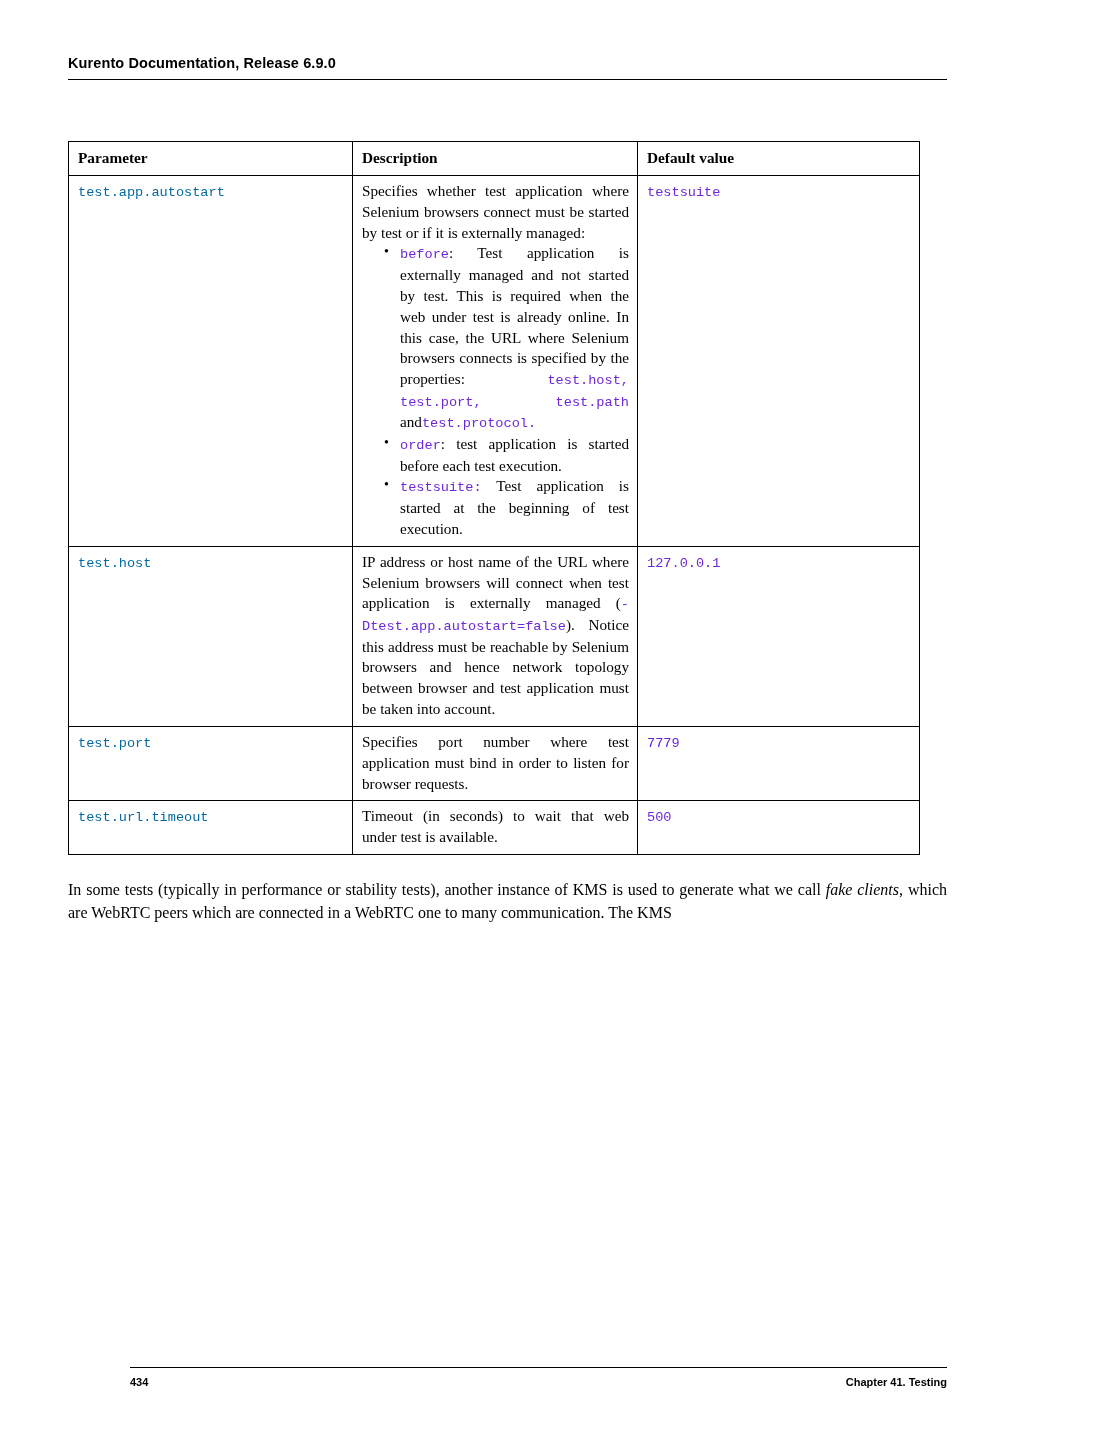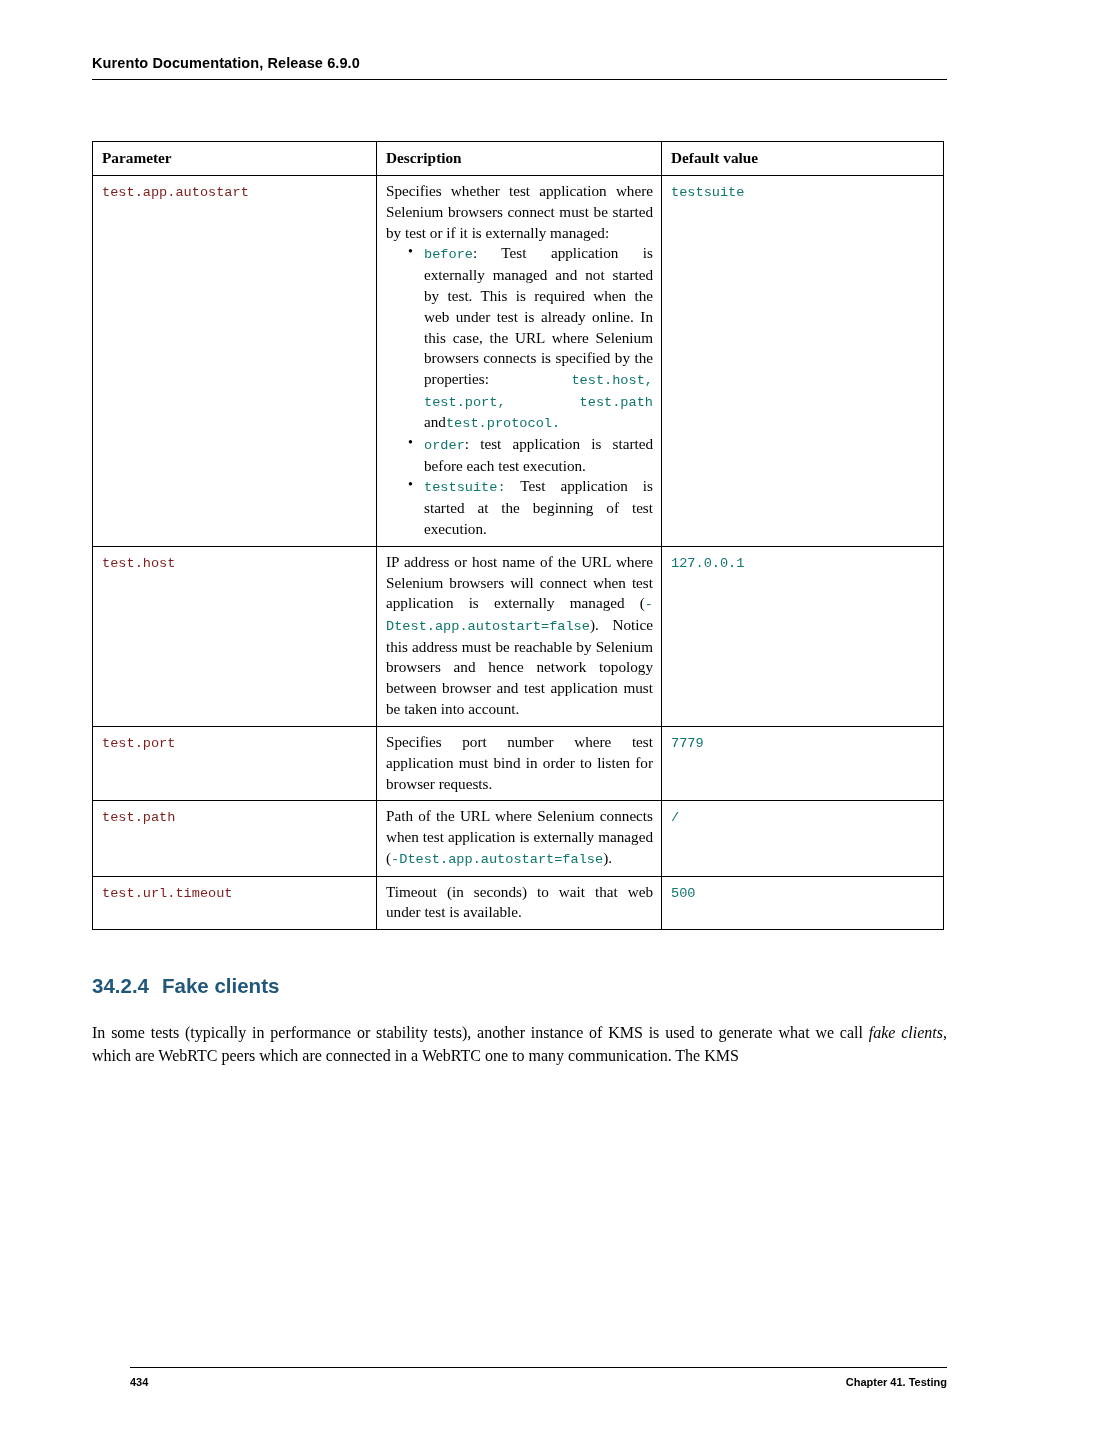--- a/index.html
+++ b/index.html
@@ -12,21 +12,21 @@
     height: 1440px;
     font-family: "Liberation Serif", serif;
     color: #000000;
     position: relative;
   }
   .page {
     position: relative;
     width: 1077px;
     height: 1440px;
     box-sizing: border-box;
-    padding: 55px 130px 40px 92px;
+    padding: 55px 130px 40px 68px;
   }
   
   .running-head {
     font-family: "Liberation Sans", sans-serif;
     font-weight: bold;
     font-size: 14.5px;
     letter-spacing: 0.1px;
     color: #000;
     padding-bottom: 8px;
   }
@@ -56,23 +56,23 @@
     padding-top: 6px;
     padding-bottom: 6px;
     margin-left: 35px;
   }
   col.c1 { width: 284px; }
   col.c2 { width: 285px; }
   col.c3 { width: 282px; }
   .mono {
     font-family: "Liberation Mono", monospace;
     font-size: 13.6px;
-    color: #0f766e;
-  }
-  td.param .mono { color: #7f1d1d; }
+    color: #6d28d9;
+  }
+  td.param .mono { color: #0369a1; }
   td.defval { color: #3a3a3a; }
   td.desc {
     text-align: justify;
     text-justify: inter-word;
     hyphens: auto;
   }
   td.desc p { margin: 0; }
   ul.bullets {
     margin: 0;
     padding-left: 36px;
@@ -194,50 +194,36 @@
           <span class="mono">test.port</span>
         </td>
         <td class="desc">
           <span>Specifies port number where test application must bind in order to listen for browser requests.</span>
         </td>
         <td class="defval">
           <span class="mono">7779</span>
         </td>
       </tr>
 
-      <tr>
-        <td class="param">
-          <span class="mono">test.path</span>
-        </td>
-        <td class="desc">
-          <span>Path of the URL where Selenium connects when test application is externally managed (</span><span class="mono">-Dtest.app.autostart=false</span><span>).</span>
-        </td>
-        <td class="defval">
-          <span class="mono">/</span>
-        </td>
-      </tr>
 
 
       <tr>
         <td class="param">
           <span class="mono">test.url.timeout</span>
         </td>
         <td class="desc">
           <span>Timeout (in seconds) to wait that web under test is available.</span>
         </td>
         <td class="defval">
           <span class="mono">500</span>
         </td>
       </tr>
     </tbody>
   </table>
 
-  <h2 class="section">
-    <span class="num">34.2.4</span><span>Fake clients</span>
-  </h2>
 
   <p class="body">
     <span>In some tests (typically in performance or stability tests), another instance of KMS is used to generate what we call </span><i>fake clients</i><span>, which are WebRTC peers which are connected in a WebRTC one to many communication.  The KMS</span>
   </p>
 
   <div class="footer">
     <hr class="frule">
     <div class="row">
       <span>434</span>
       <span>Chapter 41.  Testing</span>

